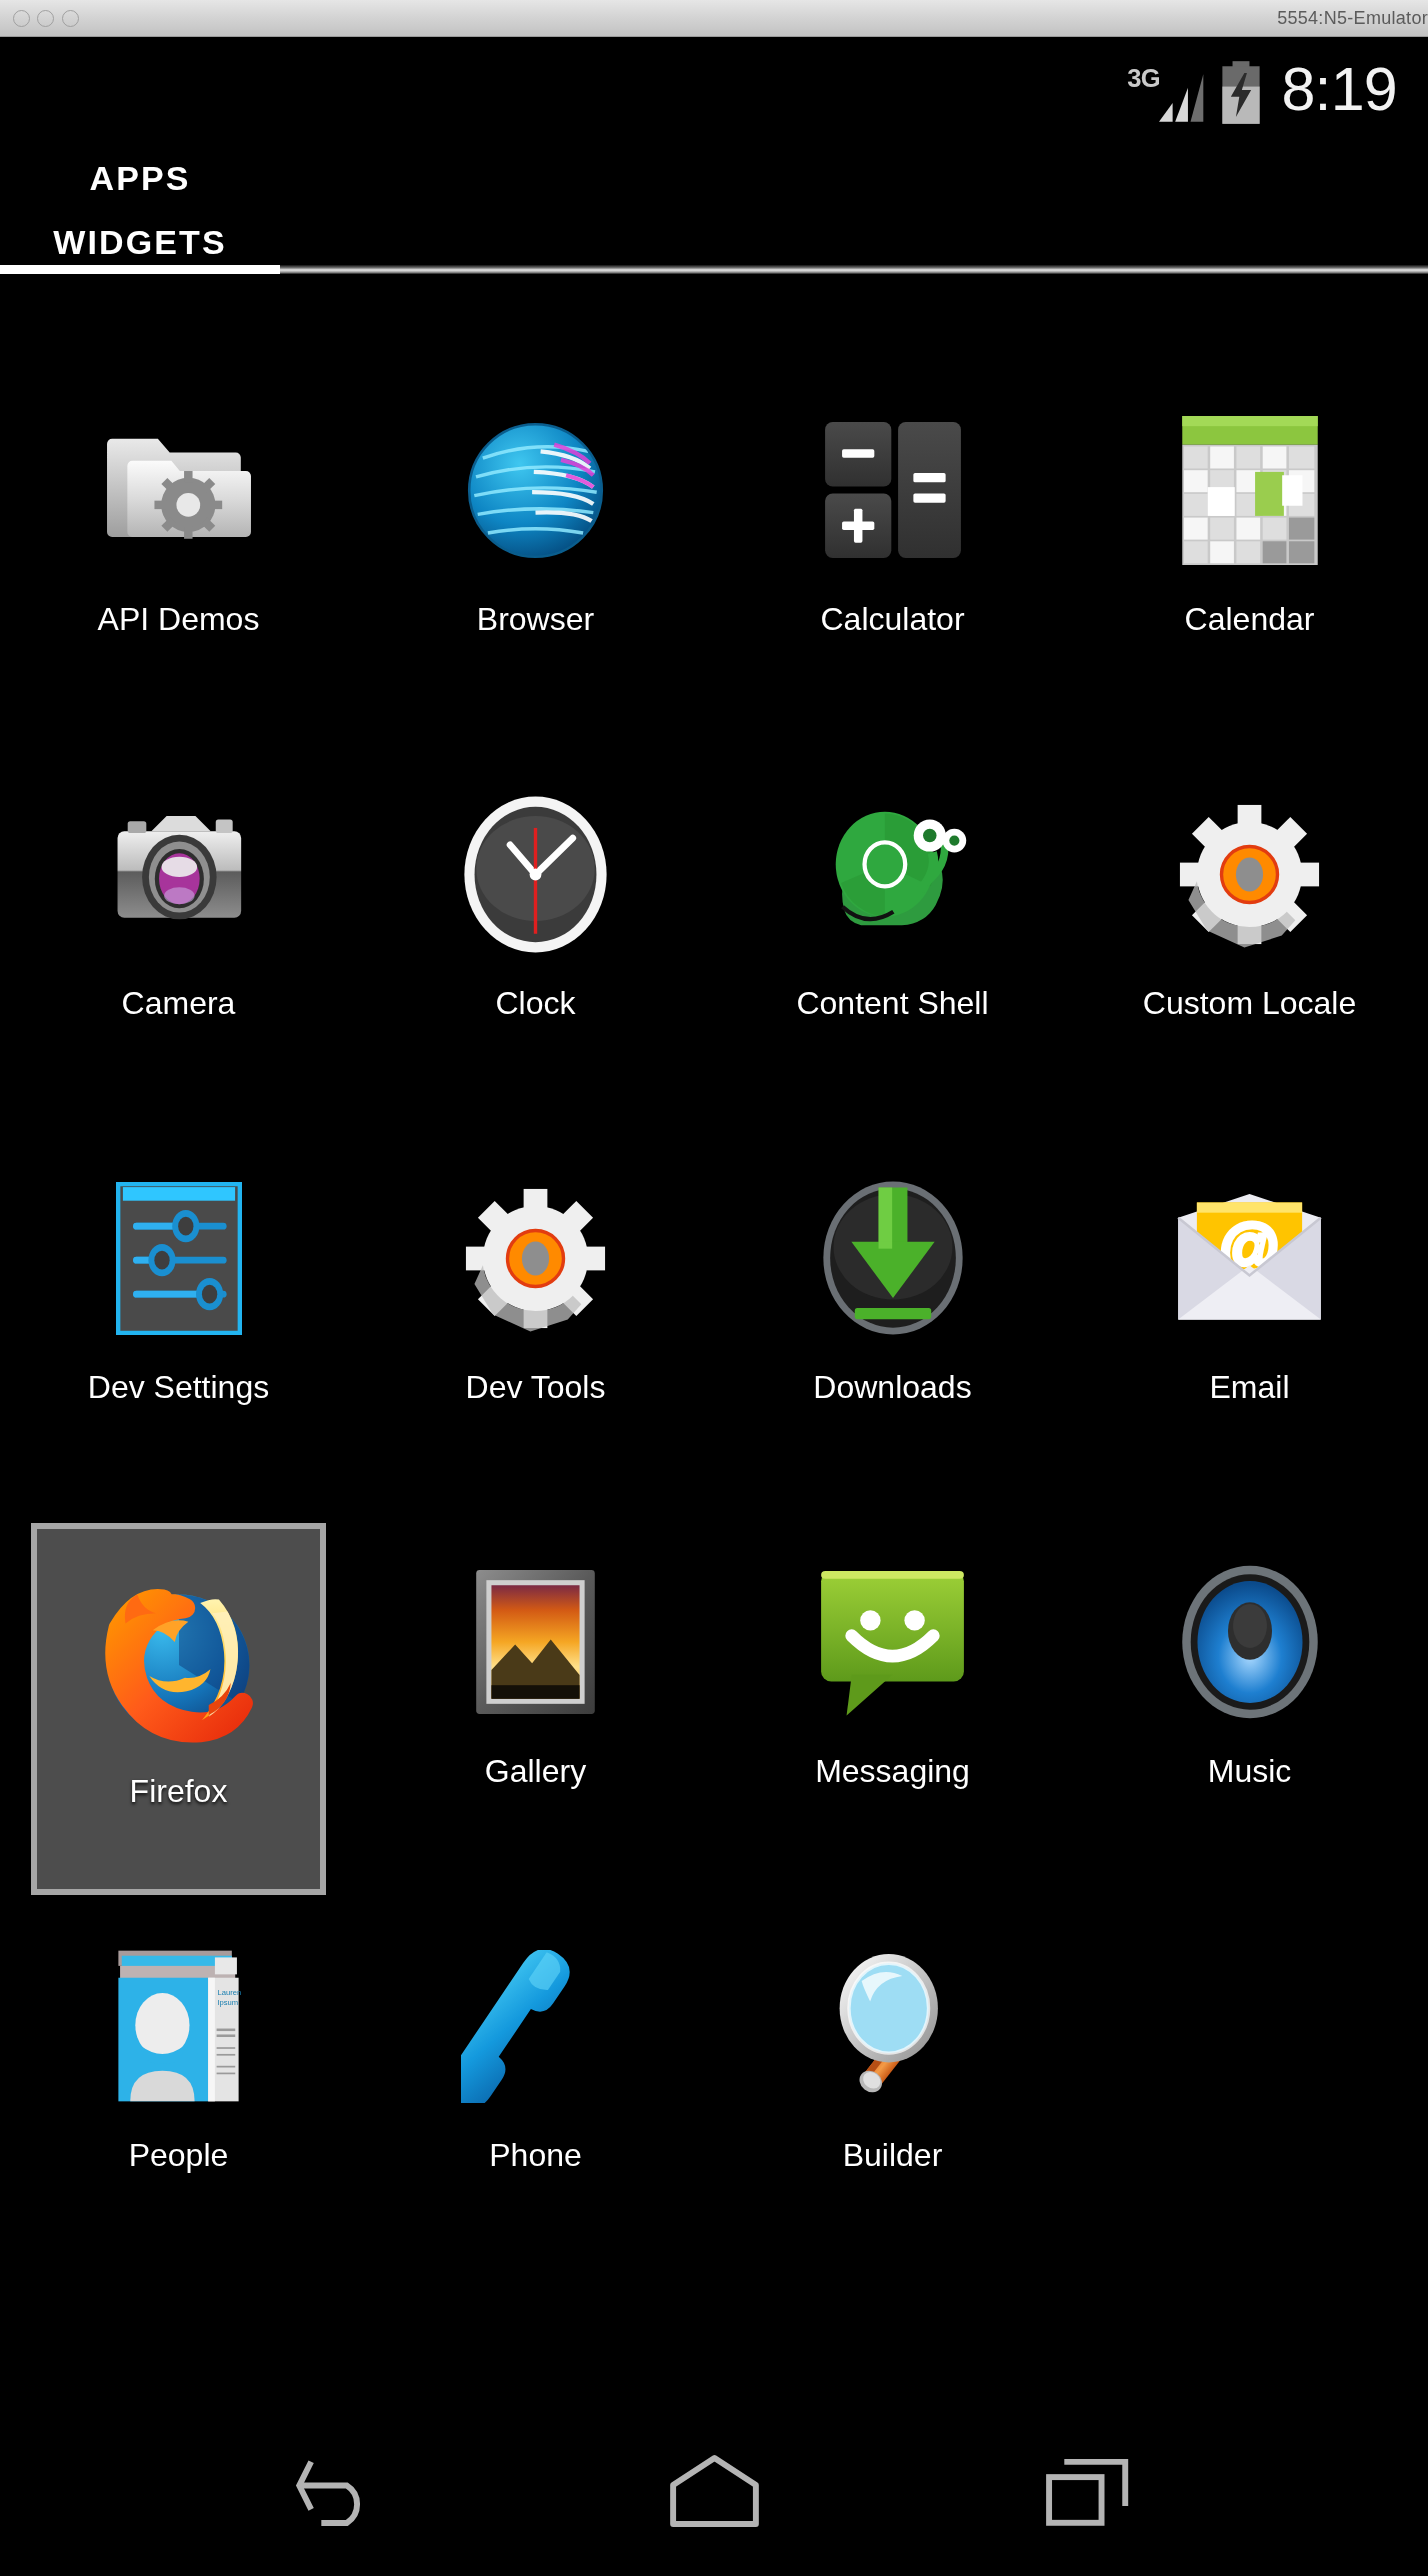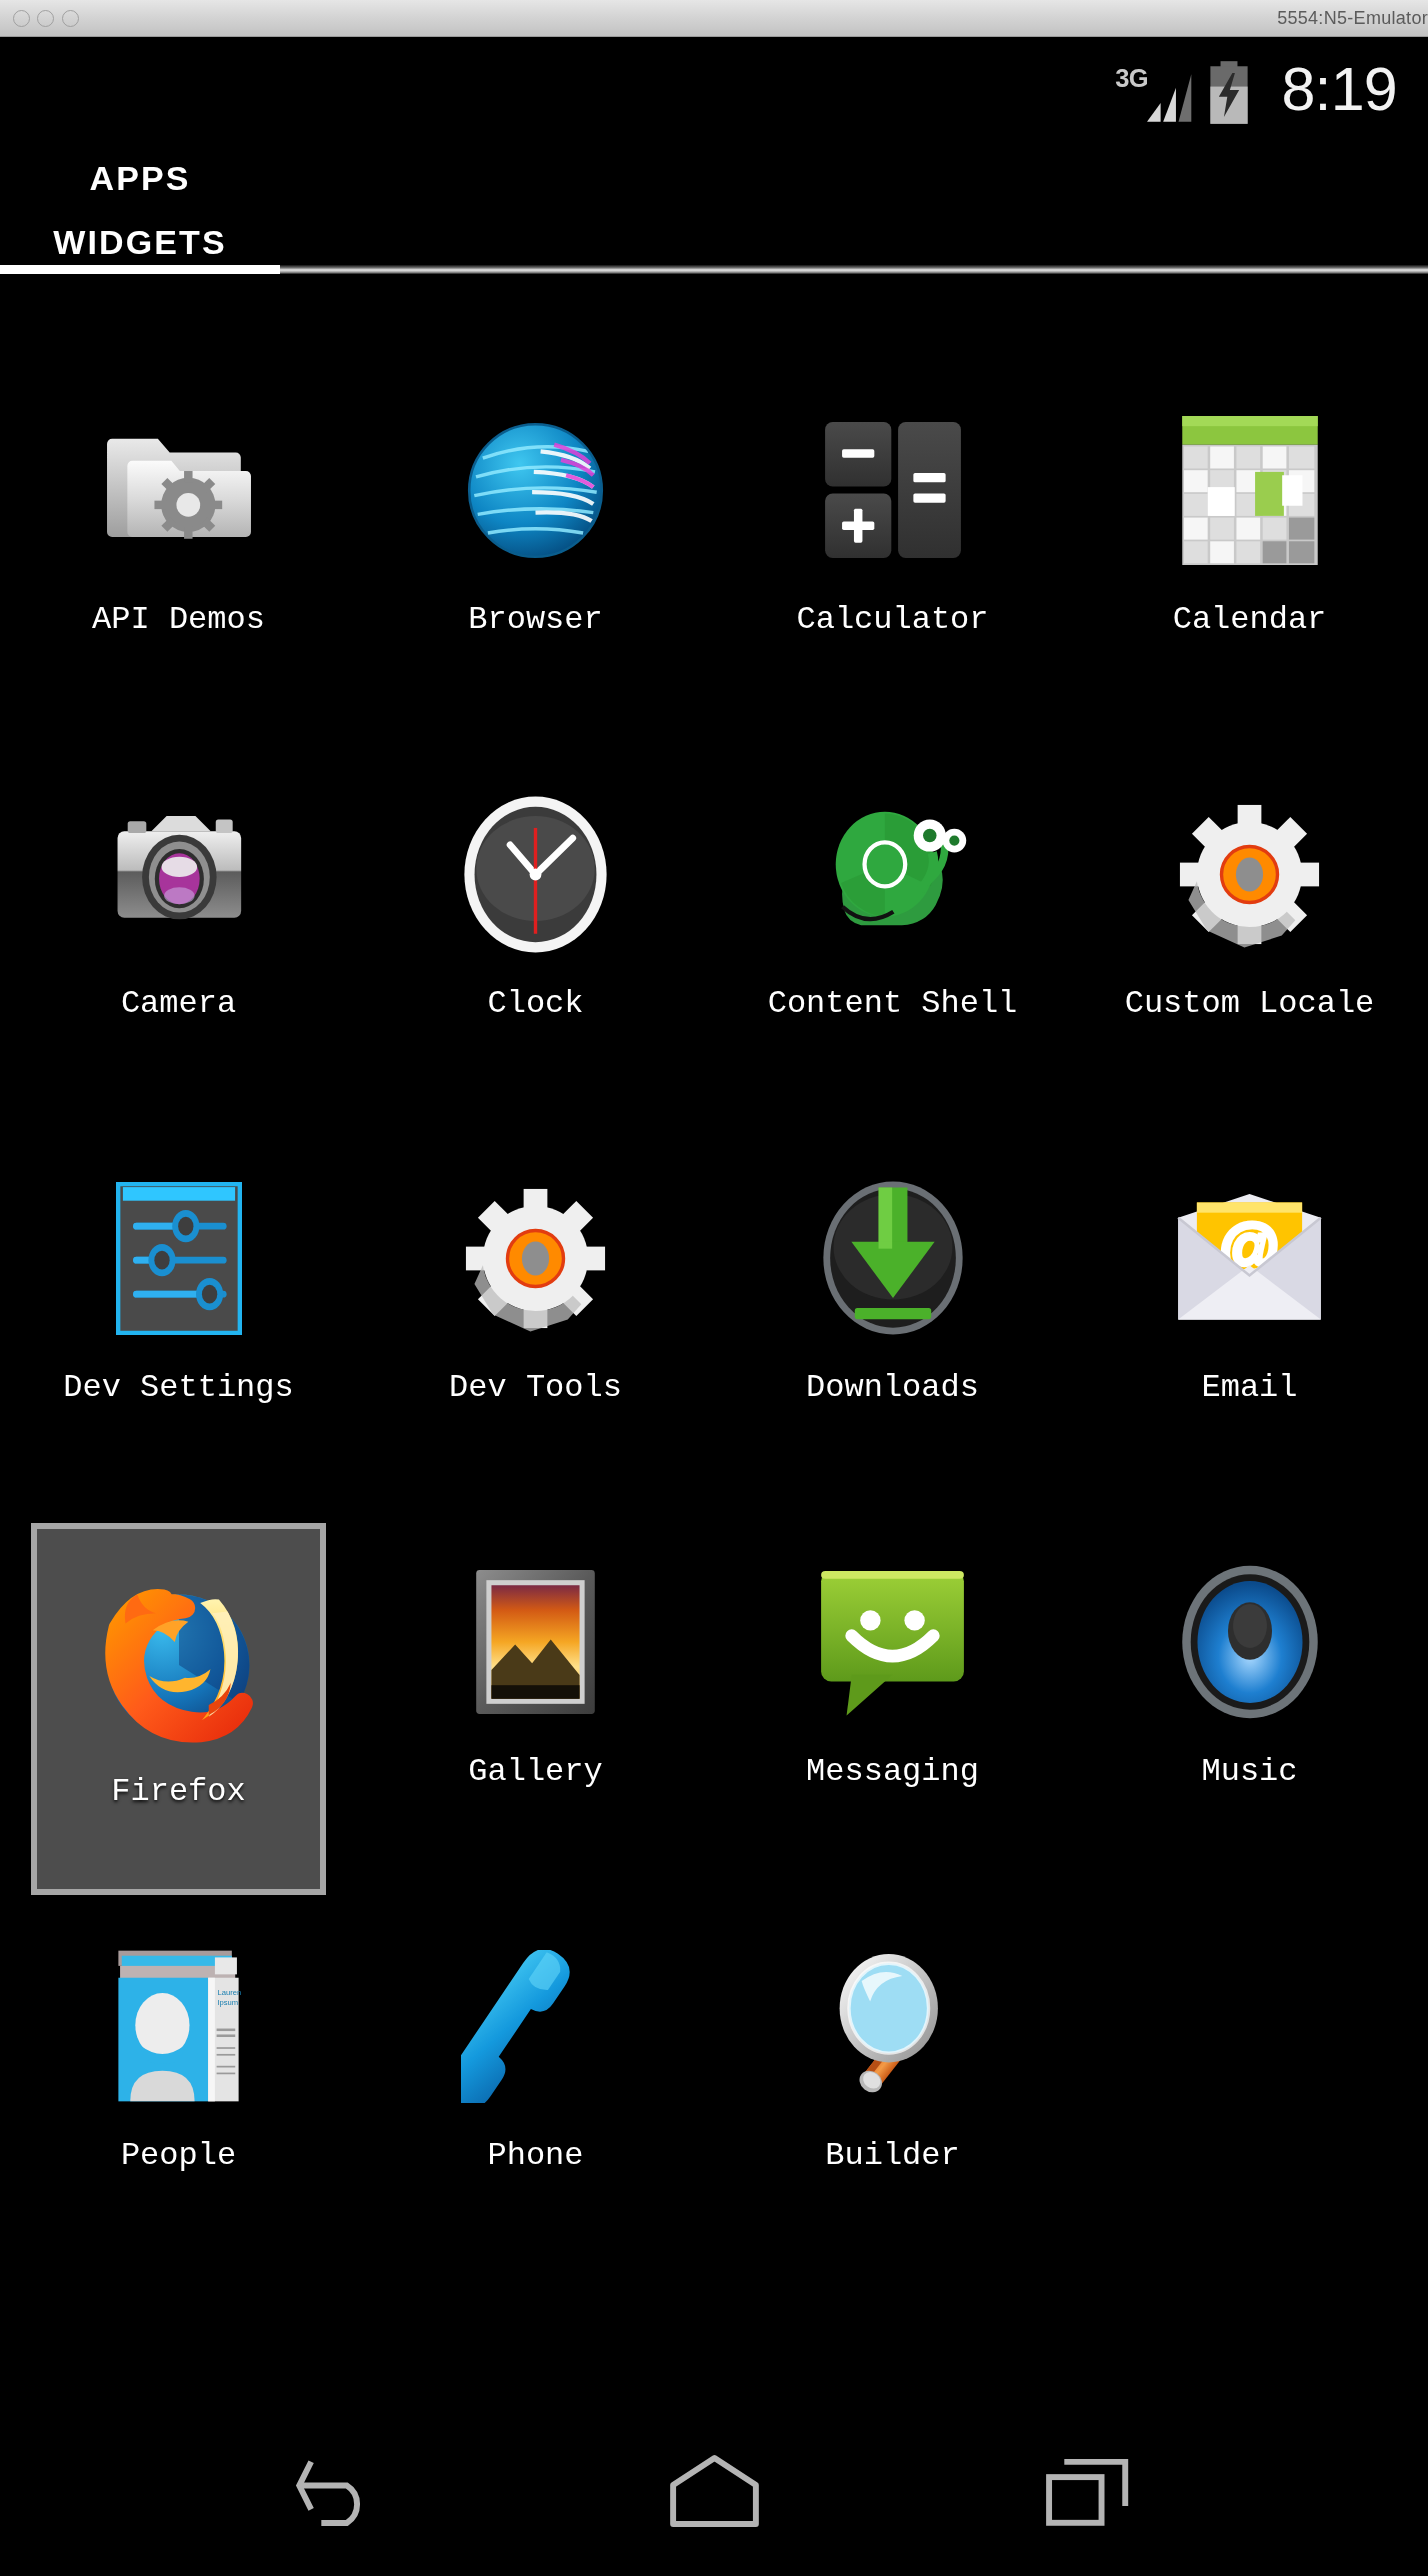--- a/index.html
+++ b/index.html
@@ -41,21 +41,21 @@
   .sig-wrap{ position:relative; width:78px; height:63px; display:flex; align-items:flex-end; }
   .sig-3g{
     position:absolute; left:0; top:3.4px;
     font-size:25.5px; font-weight:bold; color:#c9c9c9;
     letter-spacing:-0.8px;
   }
   .sig-bars{ position:absolute; left:32px; bottom:1.7px; }
   .batt{ position:relative; width:44px; height:63px; }
   .clock-txt{
     font-size:61px; color:#f2f2f2; letter-spacing:-0.8px;
-    line-height:1; font-weight:300; margin-left:17px; margin-top:-5.1px;
+    line-height:1; font-weight:300; margin-left:5px; margin-top:-5.1px;
   }
 
   
   .tabbar{ height:127px; display:flex; position:relative;flex-direction:column; }
   .tab{
     width:280px; display:flex; align-items:center; justify-content:center;
     font-size:34px; font-weight:bold; letter-spacing:2.1px;
     color:#fff; position:relative; height:127px;
   }
   .tab.inactive{ color:#ffffff; }
@@ -79,21 +79,21 @@
     align-items:center; justify-content:flex-start;
     padding-top:24px; position:relative;
   }
   .icon-box{
     width:170px; height:170px; display:flex;
     align-items:center; justify-content:center; position:relative;
   }
   .cell-label{
     margin-top:25.5px; font-size:32px; color:#ffffff;
     text-align:center; line-height:1.16; max-width:280px;
-    font-family:Liberation Mono, monospace;
+    font-family:Liberation Sans, sans-serif;
     text-shadow:0 1.7px 3.4px rgba(0,0,0,.9);
   }
   .cell.selected .sel-frame{
     position:absolute; left:31px; top:-10.2px;
     width:295px; height:372px;
     background:#4d4d4d; border:6px solid #a6a6a6;
     z-index:0;
   }
   .cell.selected .icon-box,
   .cell.selected .cell-label{ position:relative; z-index:1;margin-top:23px; }

